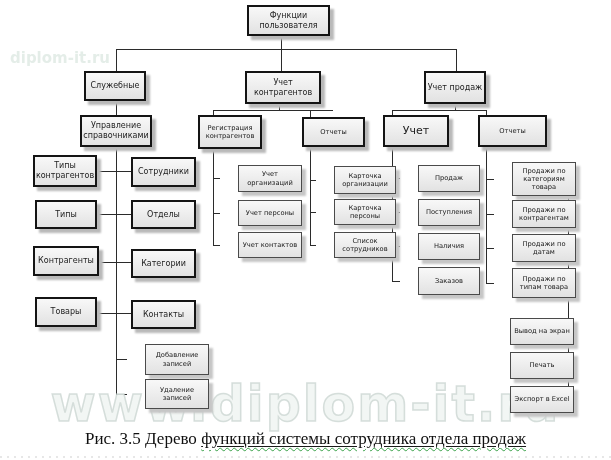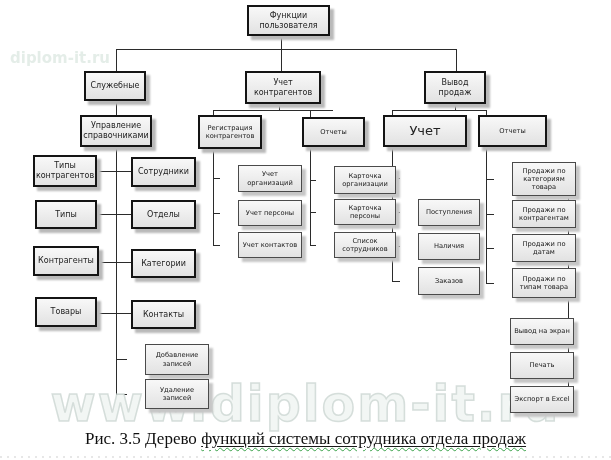--- a/index.html
+++ b/index.html
@@ -82,26 +82,26 @@
   <i class="ln" style="left:556px;top:365px;width:12px;height:1px"></i>
   <i class="ln" style="left:556px;top:399px;width:12px;height:1px"></i>
 
   <div class="wm-top">diplom-it.ru</div>
   <div class="wm-big">www.diplom-it.ru</div>
 
   <div class="box b2" style="left:247px;top:5px;width:83px;height:31px">Функции пользователя</div>
 
   <div class="box b2" style="left:84px;top:71px;width:62px;height:30px">Служебные</div>
   <div class="box b2" style="left:245px;top:71px;width:76px;height:33px">Учет контрагентов</div>
-  <div class="box b2" style="left:424px;top:71px;width:62px;height:33px">Вывод продаж</div>
+  <div class="box b2" style="left:424px;top:71px;width:62px;height:33px">Учет продаж</div>
 
   <div class="box b2" style="left:80px;top:115px;width:72px;height:32px">Управление справочниками</div>
   <div class="box b2" style="left:198px;top:115px;width:64px;height:34px;font-size:6.7px">Регистрация контрагентов</div>
   <div class="box b2" style="left:302px;top:117px;width:63px;height:30px;font-size:6.7px">Отчеты</div>
-  <div class="box b2" style="left:383px;top:115px;width:84px;height:32px;font-size:13px">Учет</div>
+  <div class="box b2" style="left:383px;top:115px;width:66px;height:32px;font-size:11px">Учет</div>
   <div class="box b2" style="left:478px;top:115px;width:69px;height:32px;font-size:6.7px">Отчеты</div>
 
   <div class="box b2" style="left:33px;top:155px;width:64px;height:32px">Типы контрагентов</div>
   <div class="box b2" style="left:131px;top:157px;width:65px;height:30px">Сотрудники</div>
   <div class="box b2" style="left:131px;top:200px;width:65px;height:29px">Отделы</div>
   <div class="box b2" style="left:35px;top:200px;width:62px;height:29px">Типы</div>
   <div class="box b2" style="left:33px;top:246px;width:66px;height:30px">Контрагенты</div>
   <div class="box b2" style="left:131px;top:249px;width:65px;height:29px">Категории</div>
   <div class="box b2" style="left:35px;top:297px;width:62px;height:30px">Товары</div>
   <div class="box b2" style="left:131px;top:300px;width:65px;height:29px">Контакты</div>
@@ -109,20 +109,21 @@
   <div class="box b1" style="left:127px;top:379px;width:64px;height:30px">Удаление записей</div>
 
   <div class="box b1" style="left:220px;top:165px;width:64px;height:27px">Учет организаций</div>
   <div class="box b1" style="left:220px;top:200px;width:64px;height:26px">Учет персоны</div>
   <div class="box b1" style="left:220px;top:232px;width:64px;height:26px">Учет контактов</div>
 
   <div class="box b1" style="left:316px;top:166px;width:62px;height:28px">Карточка организации</div>
   <div class="box b1" style="left:316px;top:199px;width:62px;height:26px">Карточка персоны</div>
   <div class="box b1" style="left:316px;top:232px;width:62px;height:26px">Список сотрудников</div>
 
+  <div class="box b1" style="left:400px;top:165px;width:62px;height:27px">Продаж</div>
   <div class="box b1" style="left:400px;top:199px;width:62px;height:27px">Поступления</div>
   <div class="box b1" style="left:400px;top:267px;width:62px;height:28px">Заказов</div>
   <div class="box b1" style="left:400px;top:233px;width:62px;height:27px">Наличия</div>
 
   <div class="box b1" style="left:494px;top:162px;width:64px;height:34px">Продажи по категориям товара</div>
   <div class="box b1" style="left:494px;top:200px;width:64px;height:28px">Продажи по контрагентам</div>
   <div class="box b1" style="left:494px;top:234px;width:64px;height:28px">Продажи по датам</div>
   <div class="box b1" style="left:494px;top:268px;width:64px;height:30px">Продажи по типам товара</div>
 
   <div class="box b1" style="left:492px;top:318px;width:64px;height:27px">Вывод на экран</div>

